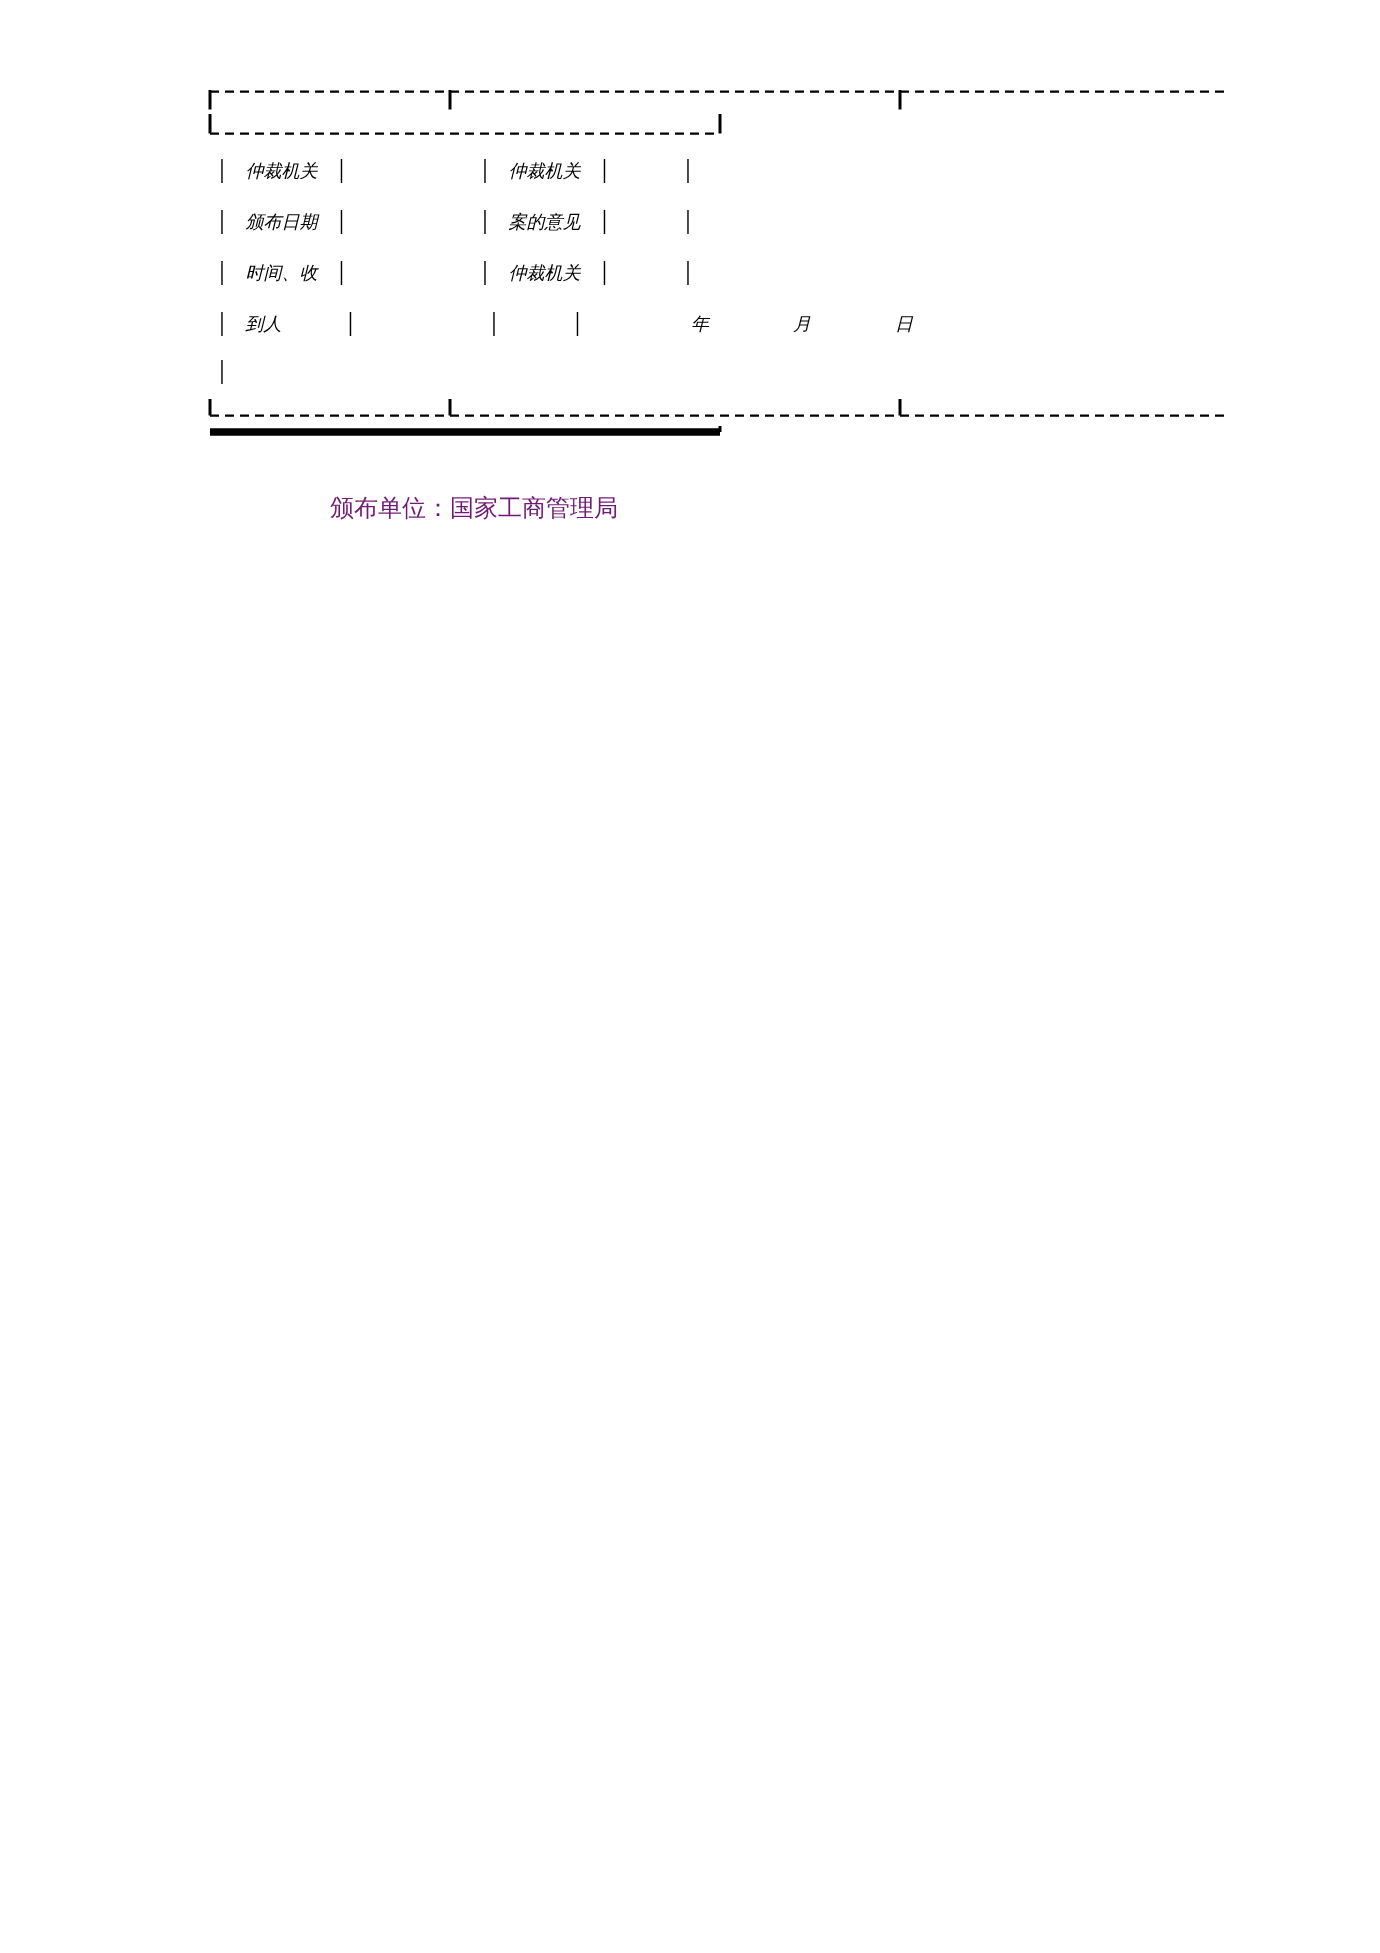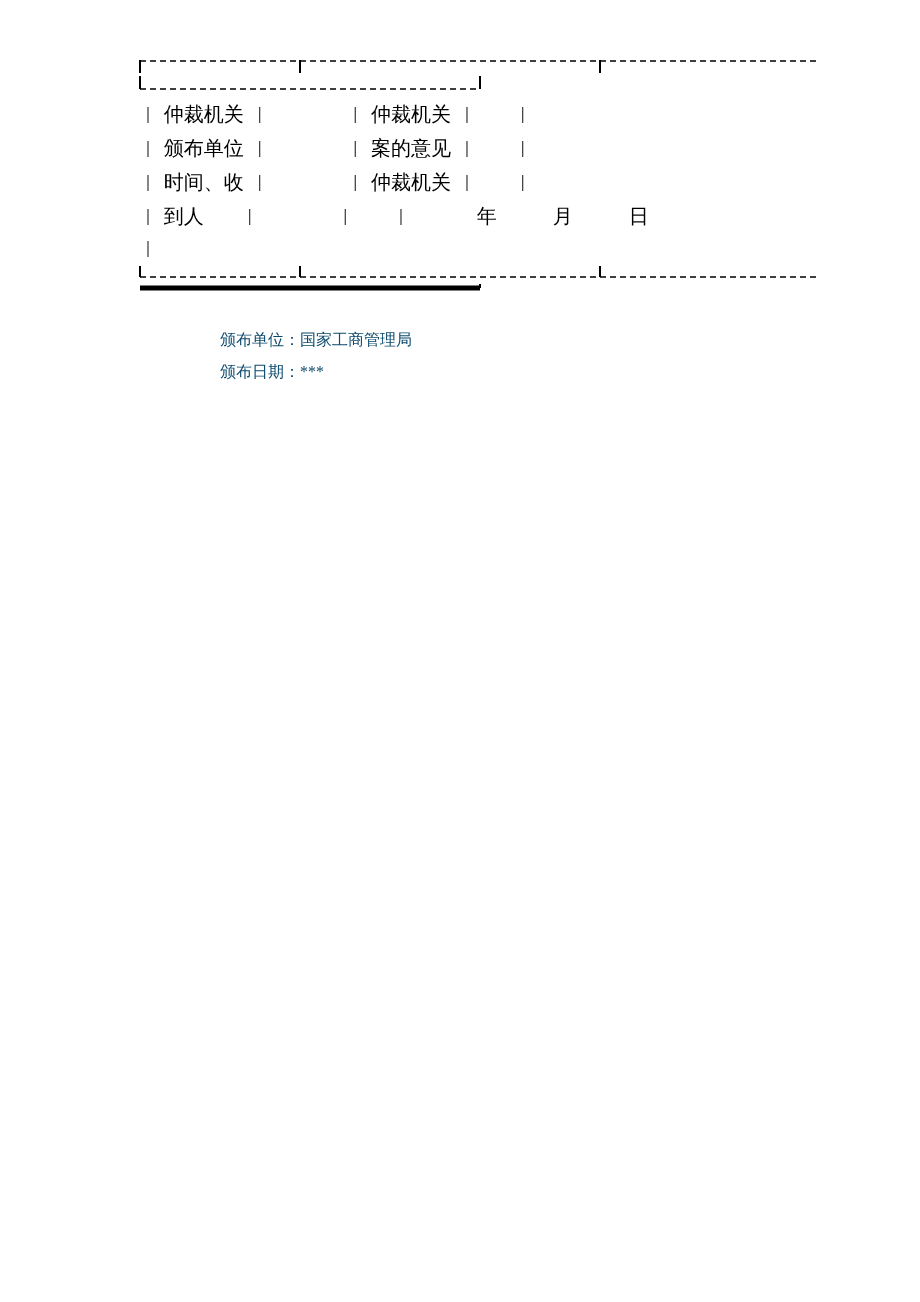--- a/index.html
+++ b/index.html
@@ -28,34 +28,35 @@
     
     .content-row {
       display: flex;
       align-items: center;
       min-height: 30px;
       margin-top: 2px;
     }
 
     .cell-text {
       padding: 0 8px;
-      font-size: 20px;
+      font-size: 12px;
       white-space: nowrap;
+      font-style: italic;
     }
 
     
     .footer-section {
       margin-top: 30px;
       margin-left: 120px;
     }
 
     .footer-line {
       font-size: 16px;
       line-height: 2;
-      color: #0c4a6e;
+      color: #701a75;
     }
 
     
     .form-grid {
       position: relative;
       width: 680px;
       margin: 0 auto;
       margin-left: 60px;
     }
 
@@ -139,21 +140,21 @@
       <span style="display:inline-block; width:80px;"></span>
       <span class="vsep">｜</span>
       <span class="cell-text">仲裁机关</span>
       <span class="vsep">｜</span>
       <span style="display:inline-block; width:40px;"></span>
       <span class="vsep">｜</span>
     </div>
 
     <div class="content-row" style="display:flex; align-items:center; min-height:32px; line-height:32px;">
       <span class="vsep">｜</span>
-      <span class="cell-text">颁布单位</span>
+      <span class="cell-text">颁布日期</span>
       <span class="vsep">｜</span>
       <span style="display:inline-block; width:80px;"></span>
       <span class="vsep">｜</span>
       <span class="cell-text">案的意见</span>
       <span class="vsep">｜</span>
       <span style="display:inline-block; width:40px;"></span>
       <span class="vsep">｜</span>
     </div>
 
     <div class="content-row" style="display:flex; align-items:center; min-height:32px; line-height:32px;">
@@ -205,18 +206,15 @@
         <line x1="340" y1="4" x2="340" y2="0" stroke="#000" stroke-width="2"></line>
       </svg>
     </div>
 
   </div>
 
   <div class="footer-section" style="margin-top: 30px; margin-left: 140px;">
     <div class="footer-line">
       <span>颁布单位：</span><span>国家工商管理局</span>
     </div>
-    <div class="footer-line">
-      <span>颁布日期：</span><span>***</span>
-    </div>
   </div>
 
 </div>
 
 </body></html>

